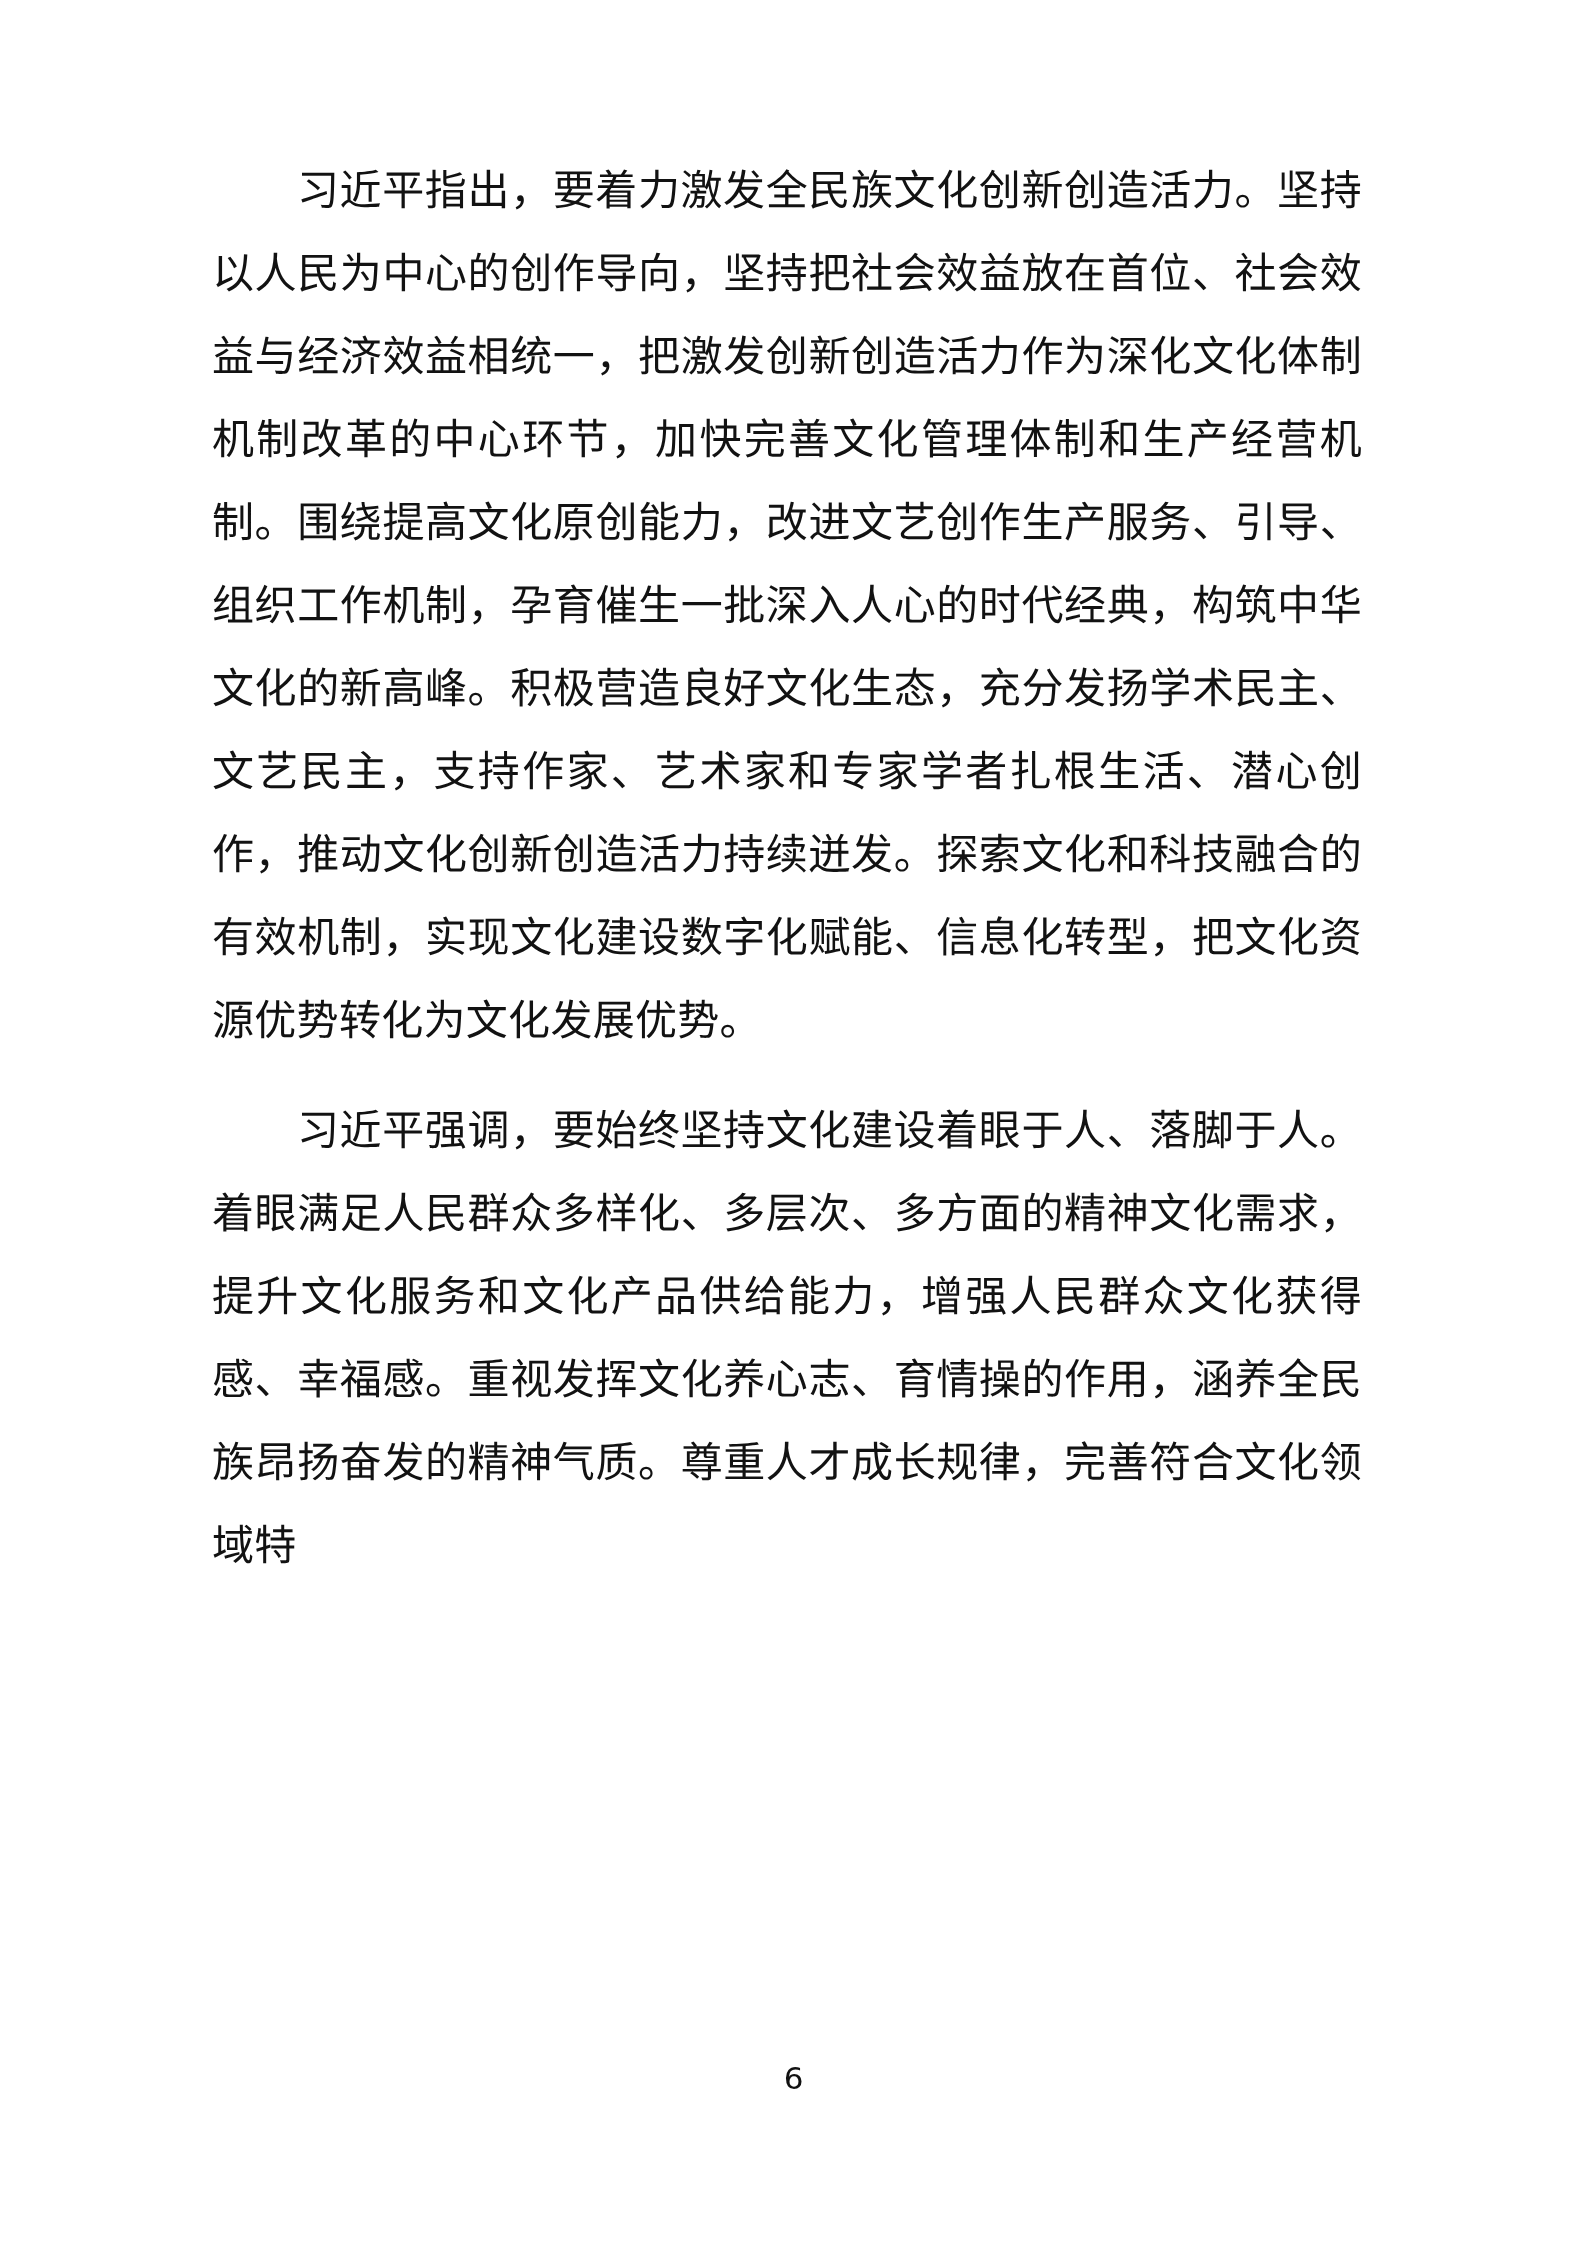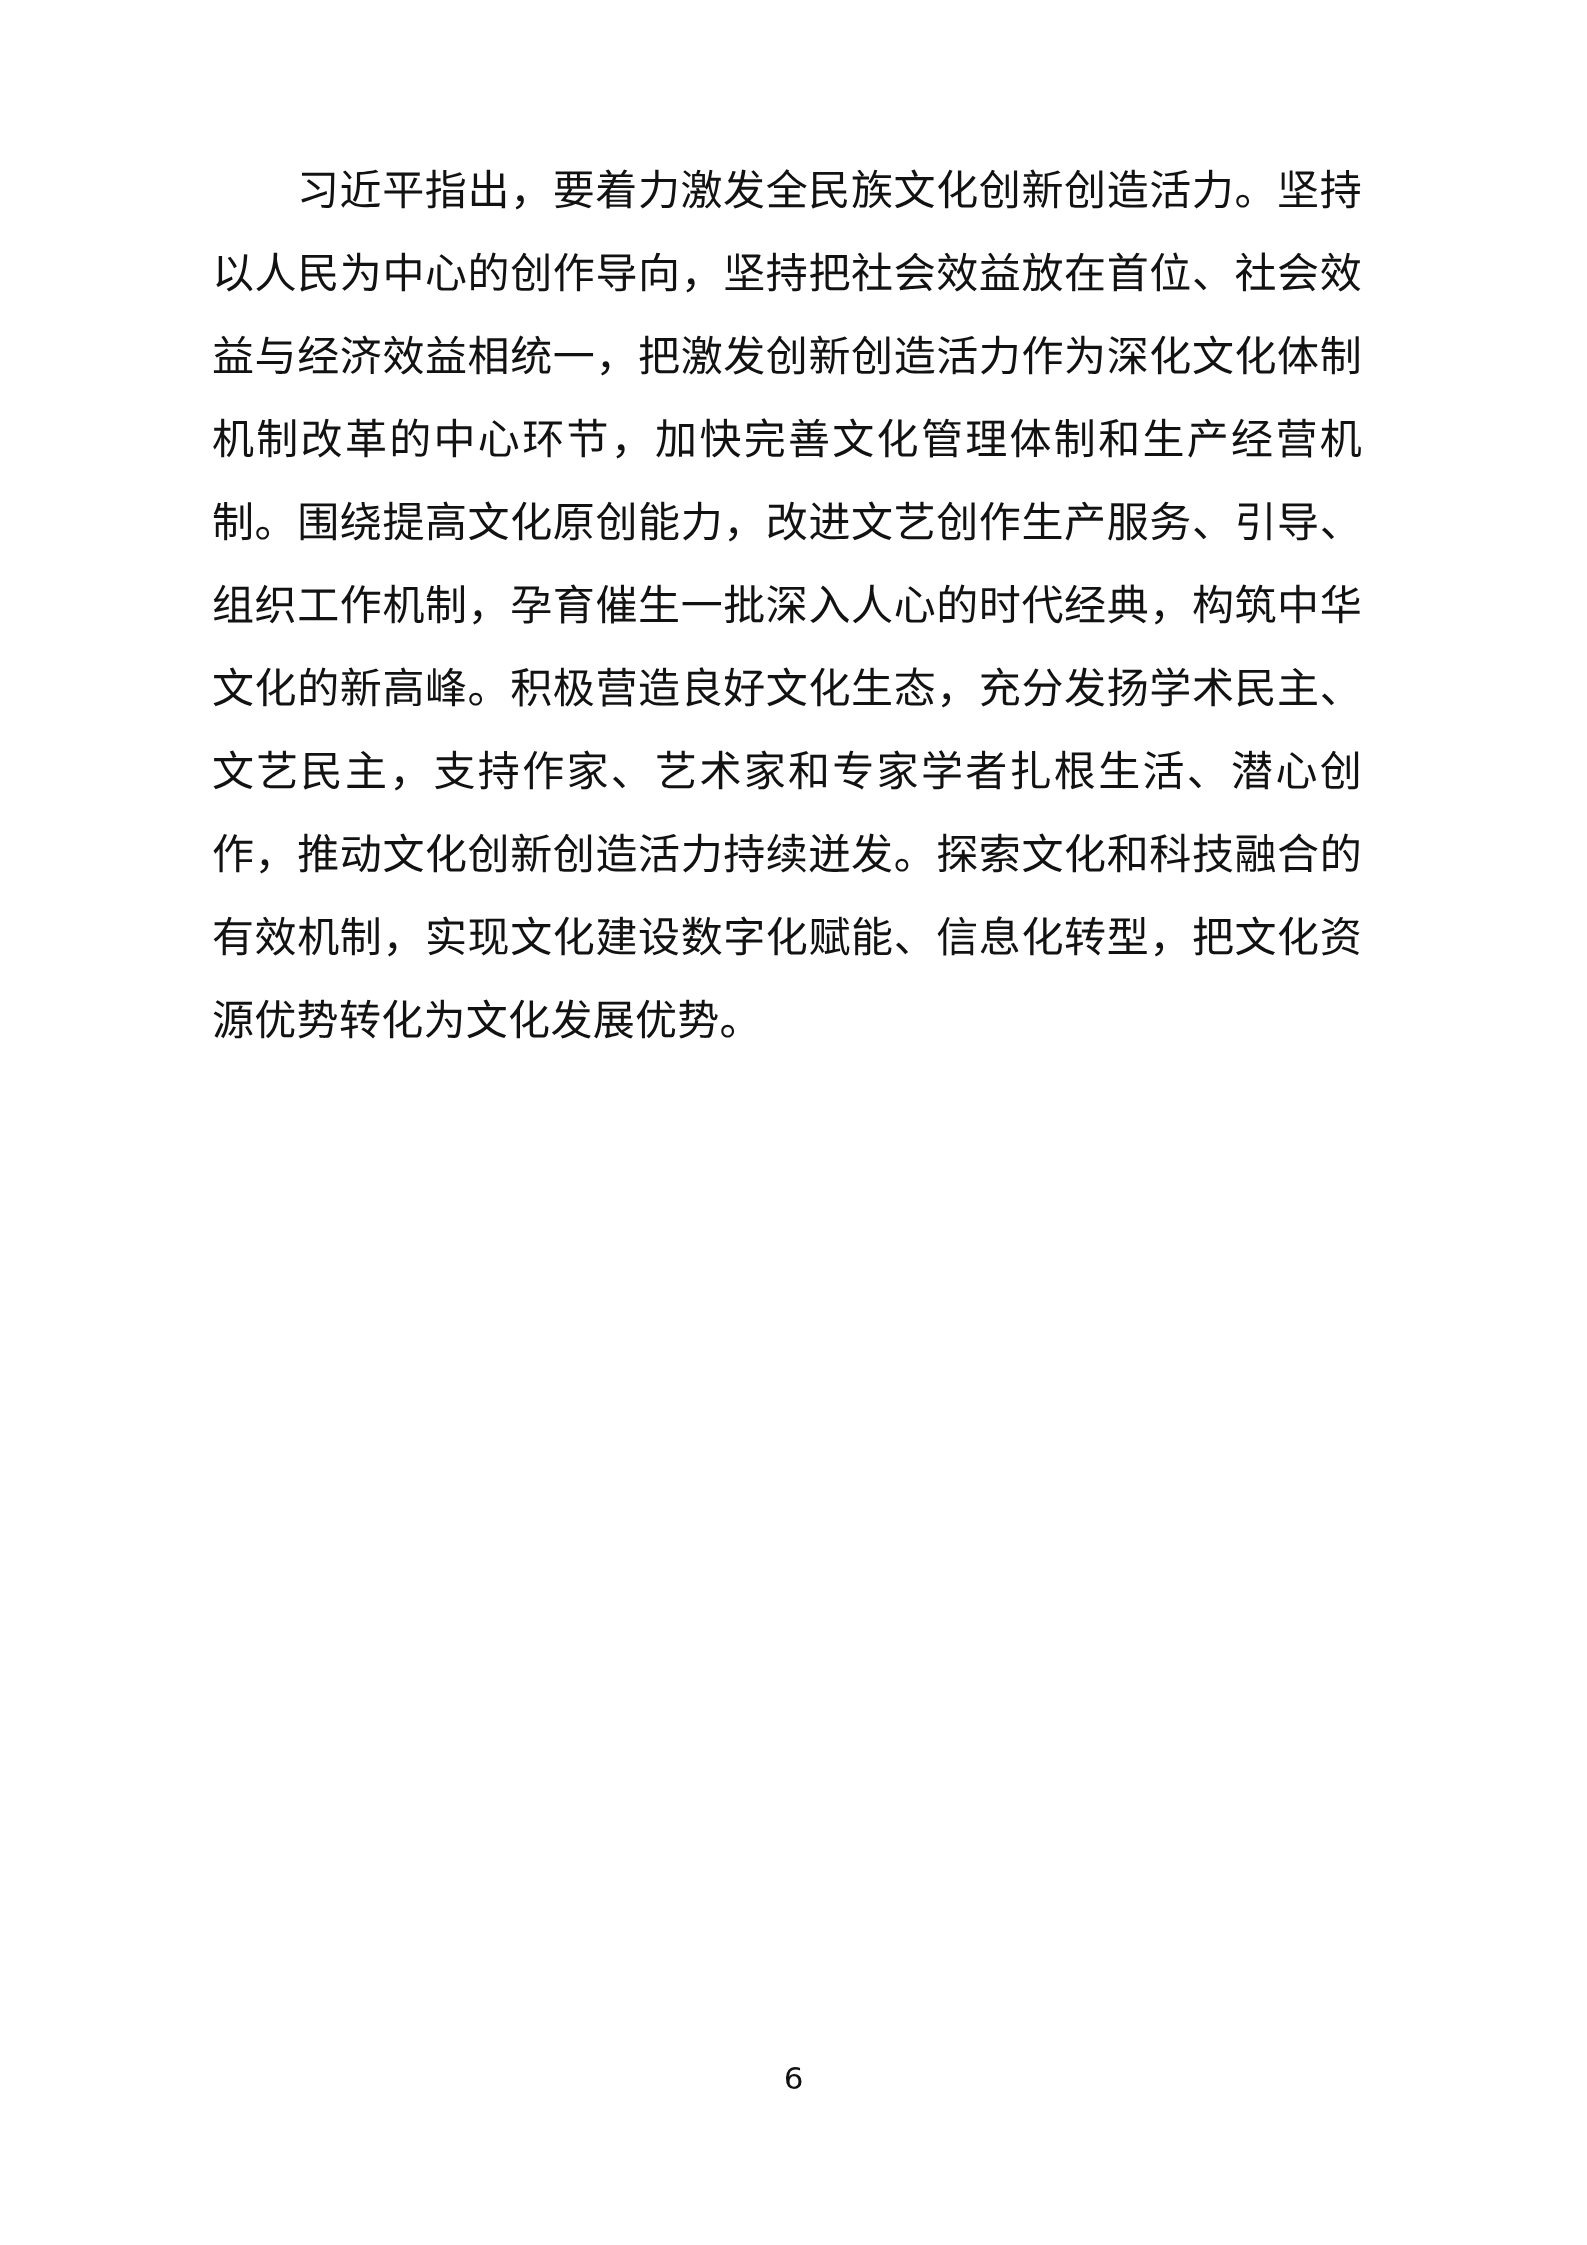--- a/index.html
+++ b/index.html
@@ -52,19 +52,20 @@
     color: #111111;
   }
 </style>
 </head>
 <body>
 
 <div class="page">
 
   <div class="text-block">
     <p class="indented">习近平指出，要着力激发全民族文化创新创造活力。坚持以人民为中心的创作导向，坚持把社会效益放在首位、社会效益与经济效益相统一，把激发创新创造活力作为深化文化体制机制改革的中心环节，加快完善文化管理体制和生产经营机制。围绕提高文化原创能力，改进文艺创作生产服务、引导、组织工作机制，孕育催生一批深入人心的时代经典，构筑中华文化的新高峰。积极营造良好文化生态，充分发扬学术民主、文艺民主，支持作家、艺术家和专家学者扎根生活、潜心创作，推动文化创新创造活力持续迸发。探索文化和科技融合的有效机制，实现文化建设数字化赋能、信息化转型，把文化资源优势转化为文化发展优势。</p>
+    <p class="indented">习近平强调，要始终坚持文化建设着眼于人、落脚于人。着眼满足人民群众多样化、多层次、多方面的精神文化需求，提升文化服务和文化产品供给能力，增强人民群众文化获得感、幸福感。重视发挥文化养心志、育情操的作用，涵养全民族昂扬奋发的精神气质。尊重人才成长规律，完善符合文化领域特</p>
   </div>
 
   <div class="page-footer">
     <span class="page-number">6</span>
   </div>
 
 </div>
 
 </body></html>

